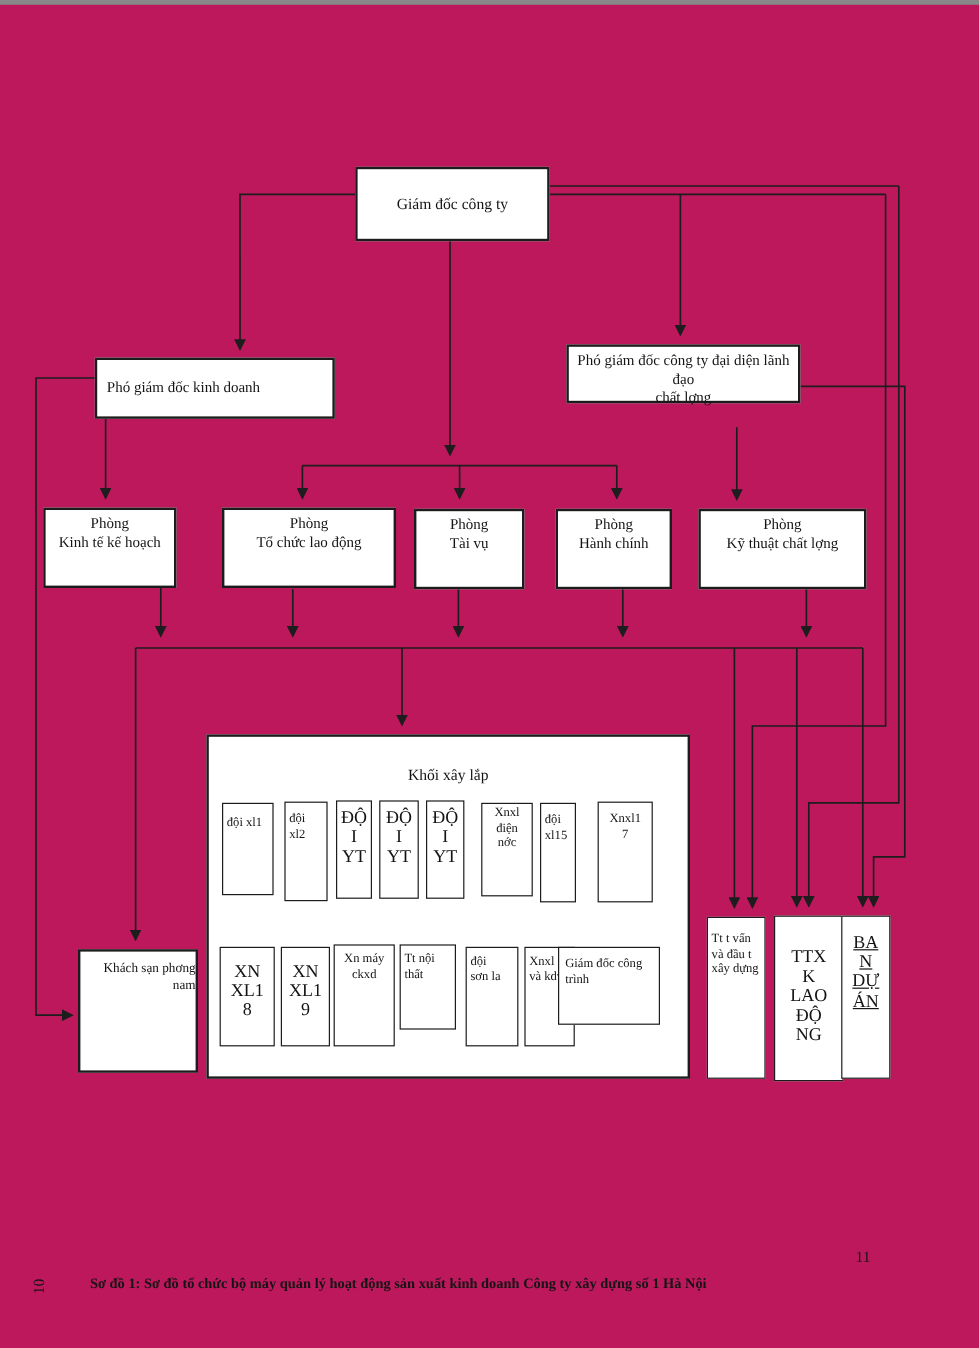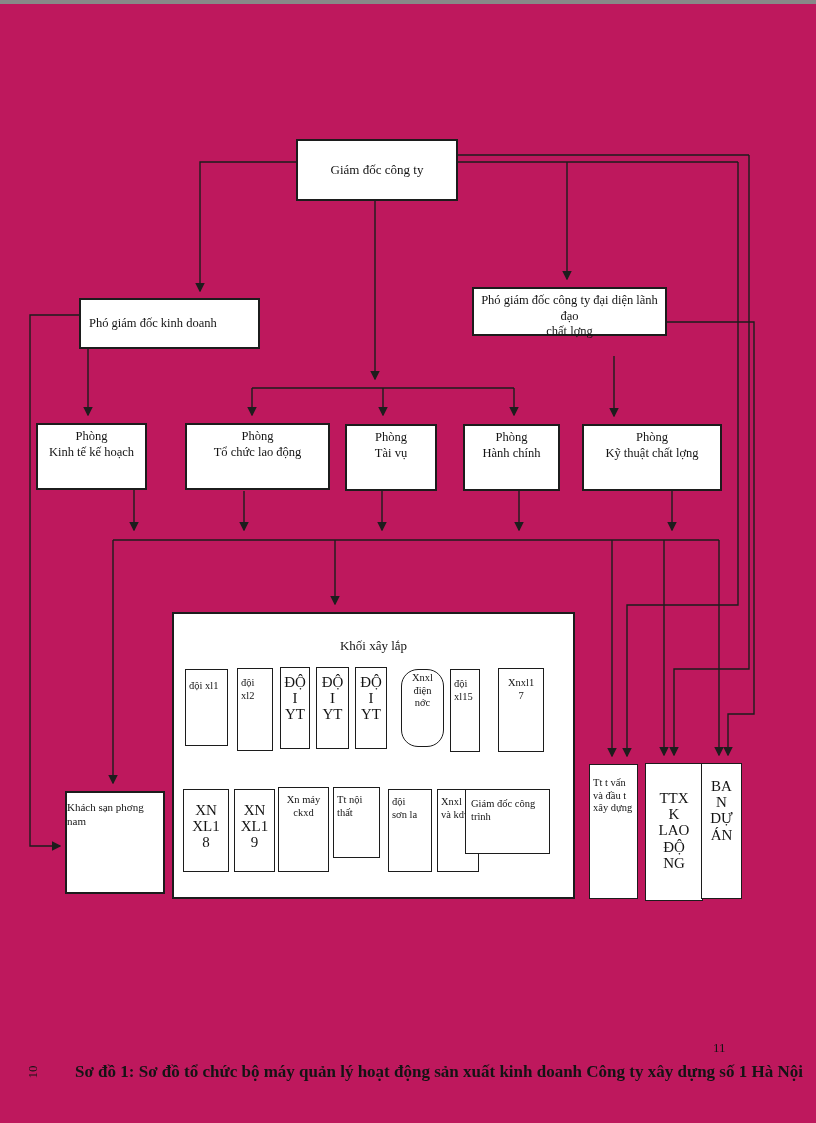--- a/index.html
+++ b/index.html
@@ -12,21 +12,21 @@
   .ln{stroke:#1d1d1d; stroke-width:1.4; fill:none;}
   .box{
     position:absolute; box-sizing:border-box; background:#fff;
     border:2px solid #1c1c1c; white-space:pre-line; line-height:1.25;
     font-size:12.5px;
   }
   .sm{border-width:1.5px; font-size:10.5px; line-height:1.2; padding:2px 3px;}
   .ctr{display:flex; align-items:center; justify-content:center; text-align:center;}
   .topctr{text-align:center; padding-top:4px;}
   .big{font-size:15px; line-height:1.08; text-align:center; padding-top:6px;}
-  .caption{position:absolute; font-weight:bold; font-size:17px; white-space:nowrap;}
+  .caption{position:absolute; font-weight:bold; font-size:12px; white-space:nowrap;}
   .pagenum{position:absolute; font-size:13px;}
   .marginnum{position:absolute; font-size:13px; transform:rotate(-90deg);}
 </style>
 </head>
 <body>
 
 <div class="page">
 
   <svg class="wires" width="816" height="1123" viewBox="0 0 816 1123">
     <defs>
@@ -69,21 +69,21 @@
 
     <path class="ln" d="M113 536 V779" marker-end="url(#arw)"></path>
     <path class="ln" d="M335 536 V600" marker-end="url(#arw)"></path>
     <path class="ln" d="M612 536 V752" marker-end="url(#arw)"></path>
     <path class="ln" d="M664 536 V751" marker-end="url(#arw)"></path>
     <path class="ln" d="M719 536 V751" marker-end="url(#arw)"></path>
   </svg>
 
   <div class="box ctr" style="left:296px;top:135px;width:162px;height:62px;font-size:13px;">Giám đốc công ty</div>
 
-  <div class="box" style="left:79px;top:294px;width:181px;height:51px;display:flex;align-items:center;padding-left:8px;">Phó giám đốc kinh doanh</div>
+  <div class="box" style="left:79px;top:294px;width:200px;height:51px;display:flex;align-items:center;padding-left:8px;">Phó giám đốc kinh doanh</div>
 
   <div class="box topctr" style="left:472px;top:283px;width:195px;height:49px;">Phó giám đốc công ty đại diện lãnh đạo
 chất lợng</div>
 
   <div class="box topctr" style="left:36px;top:419px;width:111px;height:67px;">Phòng
 Kinh tế kế hoạch</div>
   <div class="box topctr" style="left:185px;top:419px;width:145px;height:67px;">Phòng
 Tổ chức lao động</div>
   <div class="box topctr" style="left:345px;top:420px;width:92px;height:67px;">Phòng
 Tài vụ</div>
@@ -101,21 +101,21 @@
 xl2</div>
   <div class="box sm big" style="left:280px;top:663px;width:30px;height:82px;">ĐỘ
 I
 YT</div>
   <div class="box sm big" style="left:316px;top:663px;width:33px;height:82px;">ĐỘ
 I
 YT</div>
   <div class="box sm big" style="left:355px;top:663px;width:32px;height:82px;">ĐỘ
 I
 YT</div>
-  <div class="box sm" style="left:401px;top:665px;width:43px;height:78px;text-align:center;border-radius:17px;">Xnxl điện
+  <div class="box sm" style="left:401px;top:665px;width:43px;height:78px;text-align:center;">Xnxl điện
 nớc</div>
   <div class="box sm" style="left:450px;top:665px;width:30px;height:83px;padding-top:8px;">đội
 xl15</div>
   <div class="box sm" style="left:498px;top:664px;width:46px;height:84px;padding-top:8px;text-align:center;">Xnxl1
 7</div>
 
   <div class="box sm big" style="left:183px;top:785px;width:46px;height:83px;padding-top:12px;">XN
 XL1
 8</div>
   <div class="box sm big" style="left:234px;top:785px;width:41px;height:83px;padding-top:12px;">XN
@@ -125,32 +125,32 @@
 ckxd</div>
   <div class="box sm" style="left:333px;top:783px;width:47px;height:71px;padding-top:6px;">Tt nội
 thất</div>
   <div class="box sm" style="left:388px;top:785px;width:44px;height:83px;padding-top:6px;">đội
 sơn la</div>
   <div class="box sm" style="left:437px;top:785px;width:42px;height:83px;padding-top:6px;">Xnxl
 và kdvt</div>
   <div class="box sm" style="left:465px;top:785px;width:85px;height:65px;padding:8px 5px;">Giám đốc công
 trình</div>
 
-  <div class="box" style="left:65px;top:787px;width:100px;height:103px;font-size:11px;text-align:left;padding-top:8px;">Khách sạn phơng
+  <div class="box" style="left:65px;top:787px;width:100px;height:103px;font-size:11px;text-align:right;padding-top:8px;">Khách sạn phơng
 nam</div>
 
   <div class="box sm" style="left:589px;top:760px;width:49px;height:135px;padding-top:12px;">Tt t vấn
 và đầu t
 xây dựng</div>
   <div class="box sm big" style="left:645px;top:759px;width:58px;height:138px;padding-top:26px;">TTX
 K
 LAO
 ĐỘ
 NG</div>
-  <div class="box sm big" style="left:701px;top:759px;width:41px;height:136px;padding-top:14px;">BA
+  <div class="box sm big" style="left:701px;top:759px;width:41px;height:136px;padding-top:14px;text-decoration:underline;">BA
 N
 DỰ
 ÁN</div>
 
   <div class="caption" style="left:75px;top:1058px;">Sơ đồ 1: Sơ đồ tổ chức bộ máy quản lý hoạt động sản xuất kinh doanh Công ty xây dựng số 1 Hà Nội</div>
   <div class="pagenum" style="left:713px;top:1036px;">11</div>
   <div class="marginnum" style="left:26px;top:1060px;">10</div>
 
 </div>
 

